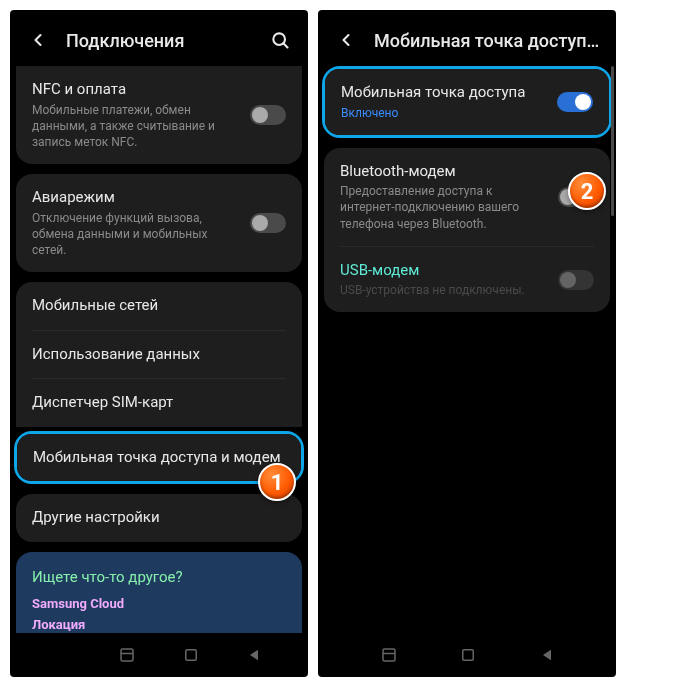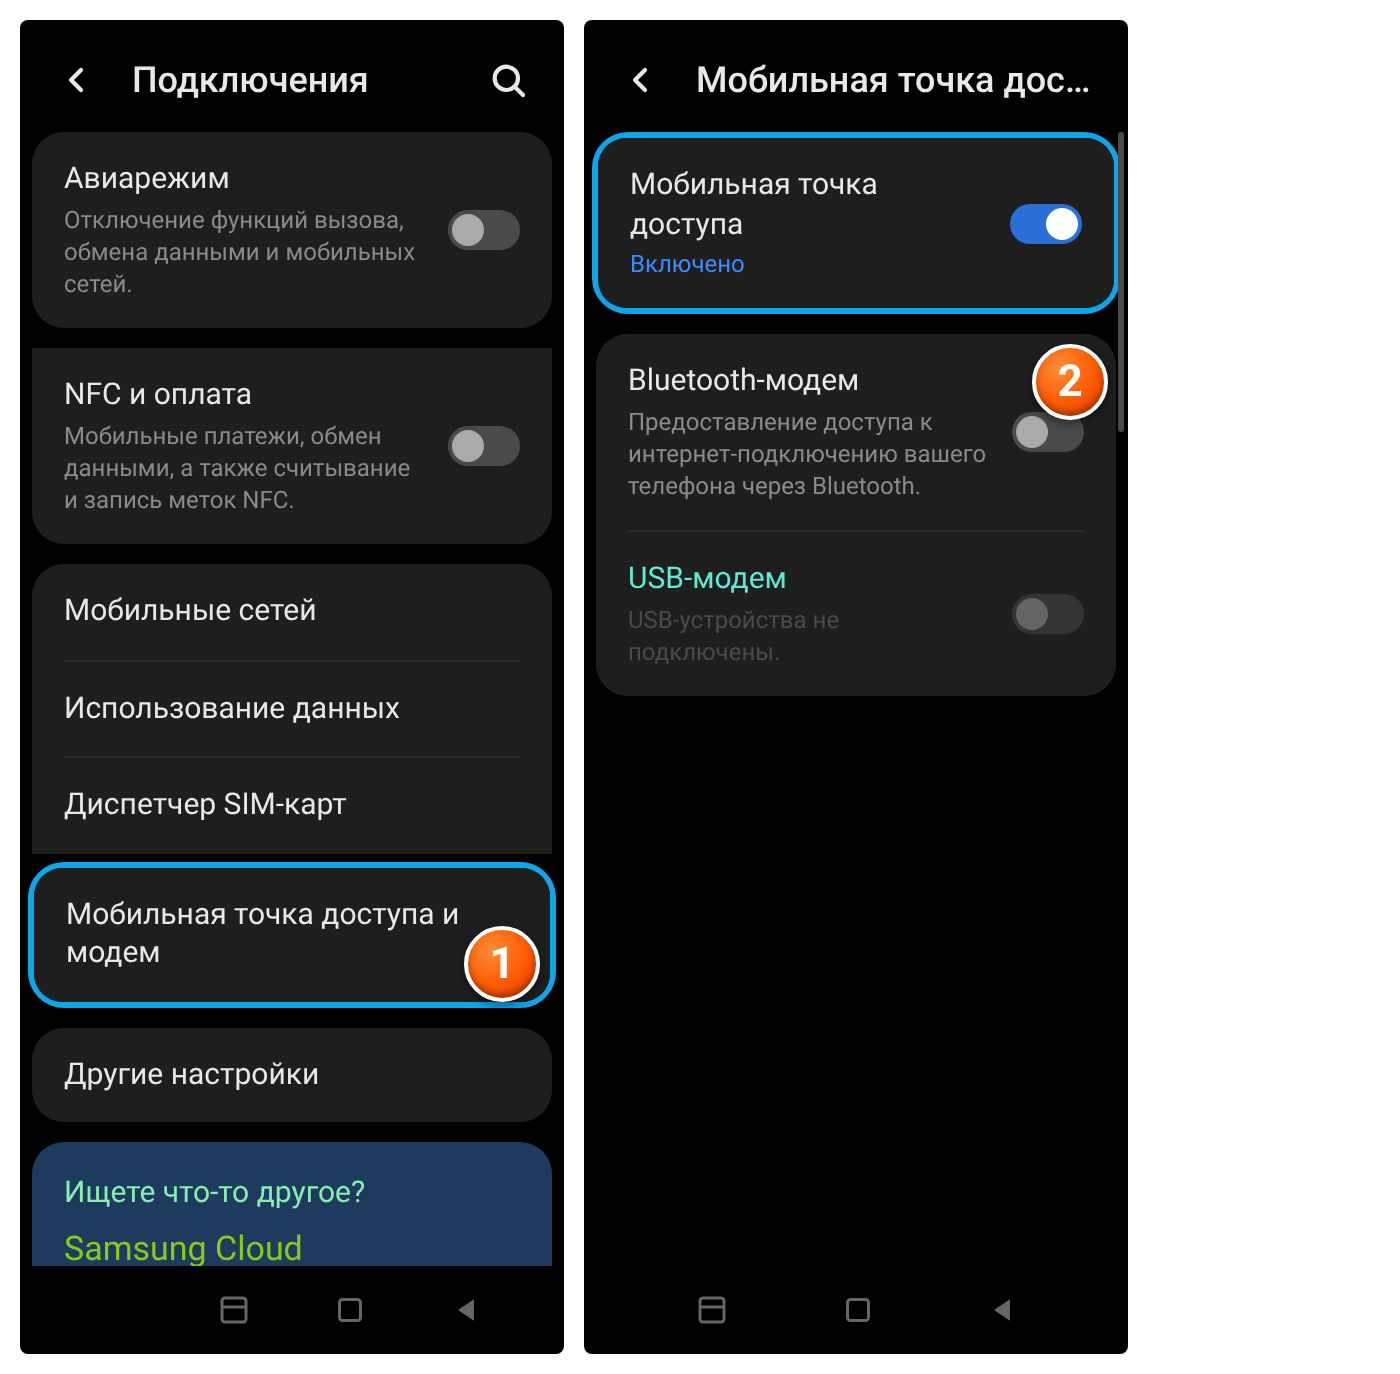--- a/index.html
+++ b/index.html
@@ -1,17 +1,17 @@
 <!DOCTYPE html>
 <html><head>
 <meta charset="utf-8">
 <style>
   * { margin: 0; padding: 0; box-sizing: border-box; font-family: -apple-system, BlinkMacSystemFont, 'Segoe UI', Roboto, sans-serif; }
   body { background: #fff; display: flex; gap: 10px; padding: 10px; width: 700px; height: 687px; }
-  .phone { width: 272px; height: 667px; background: #000; border-radius: 4px; overflow: hidden; position: relative; display: flex; flex-direction: column; }
+  .phone { width: 298px; height: 667px; background: #000; border-radius: 4px; overflow: hidden; position: relative; display: flex; flex-direction: column; }
   .header { display: flex; align-items: center; padding: 18px 16px 14px; color: #fff; }
   .back-btn { width: 24px; height: 24px; display: flex; align-items: center; justify-content: center; cursor: pointer; }
   .header-title { flex: 1; font-size: 18px; font-weight: 500; margin-left: 16px; color: #e8e8e8; white-space: nowrap; overflow: hidden; text-overflow: ellipsis; }
   .search-btn { width: 24px; height: 24px; display: flex; align-items: center; justify-content: center; cursor: pointer; }
   .content { flex: 1; overflow-y: auto; padding: 0 6px; }
   .card { background: #1e1e1e; border-radius: 16px; margin-bottom: 10px; overflow: hidden; }
   .row { padding: 14px 16px; display: flex; align-items: center; justify-content: space-between; cursor: pointer; }
   .row-text { flex: 1; min-width: 0; }
   .row-title { font-size: 15px; color: #e8e8e8; line-height: 1.3; }
   .row-sub { font-size: 12px; color: #8a8a8a; margin-top: 2px; line-height: 1.35; }
@@ -20,21 +20,21 @@
   .row-sub.disabled { color: #4a4a4a; }
   .toggle { width: 36px; height: 20px; background: #4a4a4a; border-radius: 10px; position: relative; flex-shrink: 0; margin-left: 10px; }
   .toggle .knob { width: 16px; height: 16px; background: #aaa; border-radius: 50%; position: absolute; top: 2px; left: 2px; transition: all .2s; }
   .toggle.on { background: #2a6fd6; }
   .toggle.on .knob { left: 18px; background: #fff; }
   .toggle.disabled { opacity: .5; }
   .highlight-red { border: 3px solid #0ea5e9; border-radius: 18px; margin: 0 -2px 10px; }
   .highlight-red .card { margin-bottom: 0; border-radius: 16px; }
   .search-card { background: #1f3a5f; border-radius: 16px; padding: 16px; margin-bottom: 10px; }
   .search-title { color: #86efac; font-size: 15px; margin-bottom: 10px; }
-  .search-link { color: #84cc16; font-size: 17px; font-weight: 400; margin-bottom: 6px; }
+  .search-link { color: #f0abfc; font-size: 13px; font-weight: 700; margin-bottom: 6px; }
   .nav-bar { height: 44px; display: flex; align-items: center; justify-content: space-evenly; }
   .nav-ind { width: 14px; height: 3px; background: #555; border-radius: 2px; }
   .badge { position: absolute; width: 38px; height: 38px; border-radius: 50%; background: radial-gradient(circle at 35% 30%, #ff8c3a, #ff5a00 55%, #c43700); border: 2px solid #fff; display: flex; align-items: center; justify-content: center; color: #fff; font-size: 22px; font-weight: 700; box-shadow: 0 2px 5px rgba(0,0,0,.4), inset 0 -2px 3px rgba(0,0,0,.3); z-index: 10; }
   .divider { height: 1px; background: #2a2a2a; margin: 0 16px; }
   .scroll-ind { position: absolute; right: 2px; top: 90px; width: 3px; height: 150px; background: #4a4a4a; border-radius: 2px; }
 </style>
 </head>
 <body>
 
 <div class="phone">
@@ -48,37 +48,37 @@
     <div class="search-btn">
       <svg width="20" height="20" viewBox="0 0 24 24" fill="none" stroke="#e8e8e8" stroke-width="2.5" stroke-linecap="round">
           <circle cx="11" cy="11" r="7"></circle>
           <line x1="21" y1="21" x2="16" y2="16"></line>
         </svg>
     </div>
   </div>
 
   <div class="content" style="position:relative;">
 
+    <div class="card" style="border-top-left-radius:0;border-top-right-radius:0;">
+      <div class="row">
+        <div class="row-text">
+          <div class="row-title">NFC и оплата</div>
+          <div class="row-sub">Мобильные платежи, обмен данными, а также считывание и запись меток NFC.</div>
+        </div>
+        <div class="toggle">
+            <div class="knob"></div>
+          </div>
+      </div>
+    </div>
+
     <div class="card">
       <div class="row">
         <div class="row-text">
           <div class="row-title">Авиарежим</div>
           <div class="row-sub">Отключение функций вызова, обмена данными и мобильных сетей.</div>
-        </div>
-        <div class="toggle">
-            <div class="knob"></div>
-          </div>
-      </div>
-    </div>
-
-    <div class="card" style="border-top-left-radius:0;border-top-right-radius:0;">
-      <div class="row">
-        <div class="row-text">
-          <div class="row-title">NFC и оплата</div>
-          <div class="row-sub">Мобильные платежи, обмен данными, а также считывание и запись меток NFC.</div>
         </div>
         <div class="toggle">
             <div class="knob"></div>
           </div>
       </div>
     </div>
 
     <div class="card" style="margin-bottom:4px; border-bottom-left-radius:0; border-bottom-right-radius:0;">
       <div class="row">
         <div class="row-title">Мобильные сетей</div>

